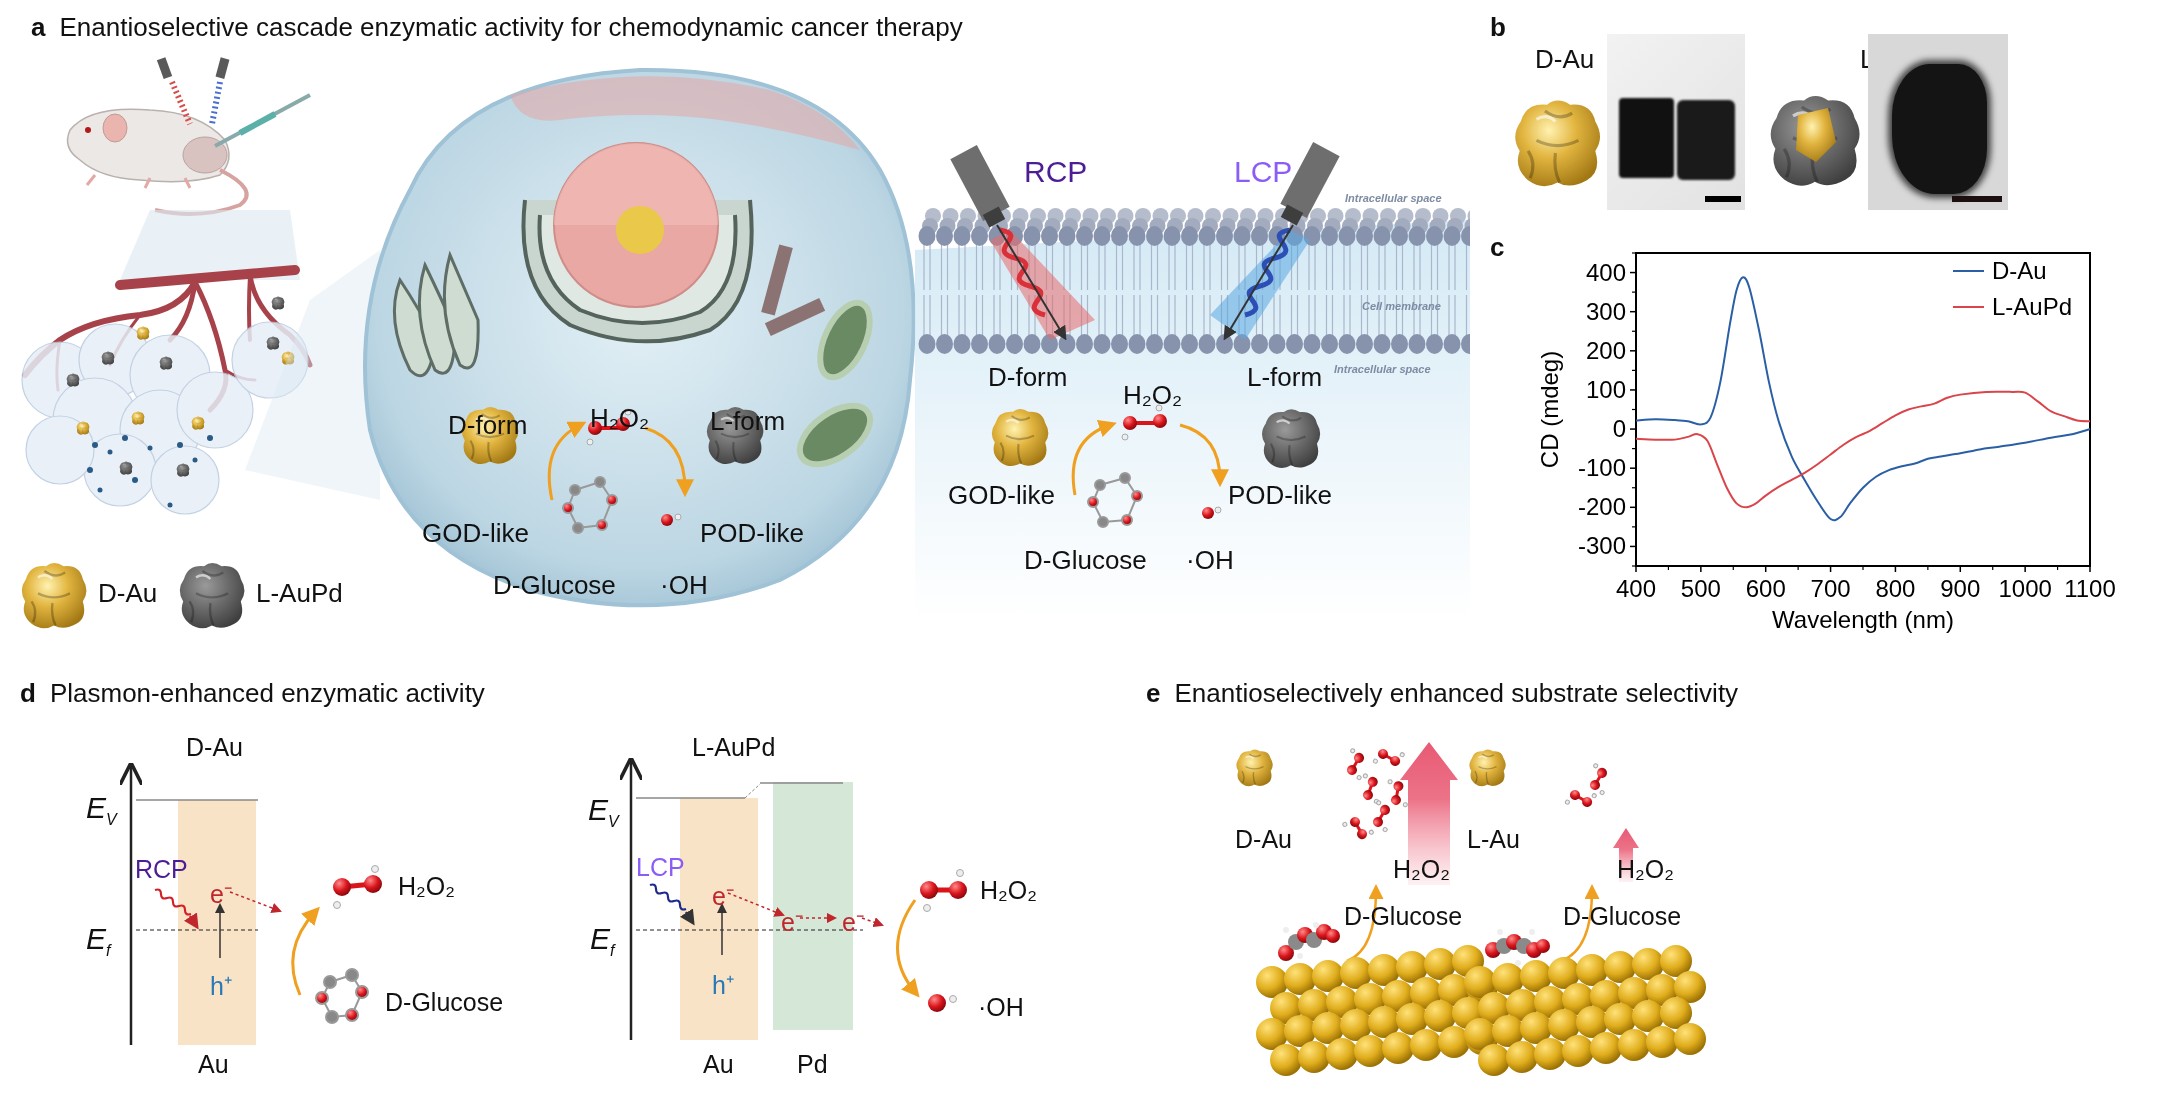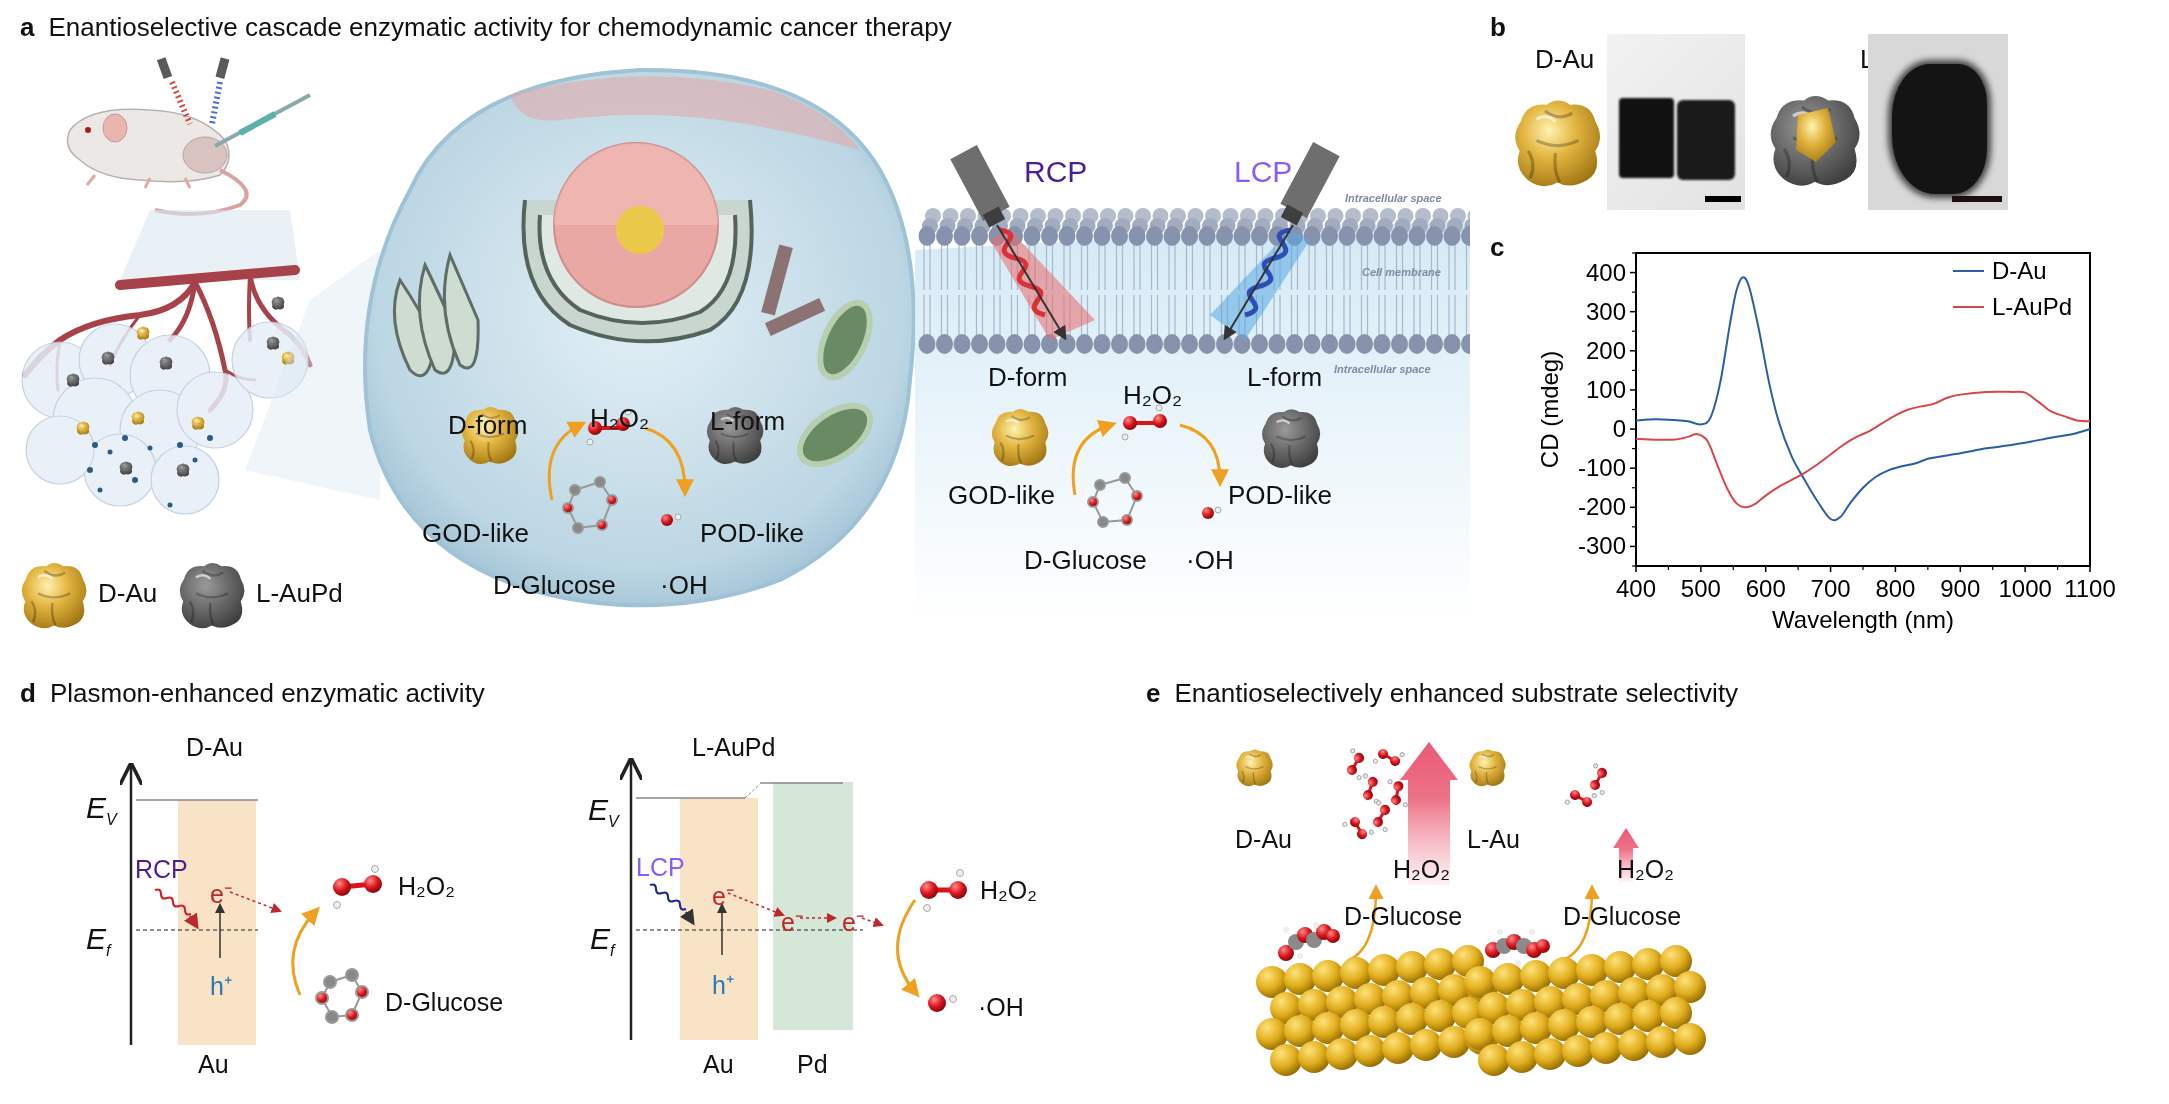--- a/index.html
+++ b/index.html
@@ -69,21 +69,21 @@
       <path d="M0,0 L10,5 L0,10" fill="none" stroke="#222" stroke-width="1.6"></path>
     </marker>
     <symbol id="nanocube" viewBox="0 0 100 100">
       <path d="M15,30 Q20,12 40,14 Q50,6 62,14 Q82,12 86,30 Q95,45 86,58 Q92,78 78,86 Q62,95 50,88 Q36,96 22,86 Q8,74 14,58 Q5,44 15,30 z"></path>
       <path d="M38,20 Q52,30 64,22 M30,48 Q50,58 70,48 M48,60 Q46,76 52,88 M22,58 Q30,70 24,84" fill="none" stroke="rgba(0,0,0,0.25)" stroke-width="3"></path>
       <path d="M30,28 Q40,22 48,30" fill="none" stroke="rgba(255,255,255,0.6)" stroke-width="3"></path>
     </symbol>
   </defs>
 </svg>
 
-<div class="panel-title" style="left:20px;top:12px;">
+<div class="panel-title" style="left:31px;top:12px;">
   <b>a</b><span>Enantioselective cascade enzymatic activity for chemodynamic cancer therapy</span>
 </div>
 
 <svg class="abs" style="left:0;top:50px" width="400" height="600">
 
   <g>
     <path d="M70,80 Q90,55 150,60 Q200,62 225,90 Q235,110 220,125 Q190,135 140,130 Q100,128 80,110 Q62,98 70,80 z" fill="#ece8e6" stroke="#b9b1ae" stroke-width="1.5"></path>
     <ellipse cx="115" cy="78" rx="12" ry="14" fill="#e9b5ae" stroke="#c49a94"></ellipse>
     <circle cx="88" cy="80" r="3" fill="#b01a1a"></circle>
     <ellipse cx="205" cy="105" rx="22" ry="18" fill="#d8c3c1" stroke="#b9a3a0"></ellipse>
@@ -425,21 +425,21 @@
       <circle cx="178" cy="362" r="5" fill="url(#oxy)"></circle>
   </g>
   <g>
     <circle cx="293" cy="373" r="6" fill="url(#oxy)"></circle>
       <circle cx="303" cy="370" r="3" fill="#eee" stroke="#aaa"></circle>
   </g>
 </svg>
 <div class="lbl" style="left:1024px;top:155px;font-size:30px;"><span class="red">RCP</span></div>
 <div class="lbl" style="left:1234px;top:155px;font-size:30px;"><span class="blue">LCP</span></div>
 <div class="italic-note" style="left:1345px;top:192px">Intracellular space</div>
-<div class="italic-note" style="left:1362px;top:266px">Cell membrane</div>
+<div class="italic-note" style="left:1362px;top:300px">Cell membrane</div>
 <div class="italic-note" style="left:1334px;top:363px">Intracellular space</div>
 <div class="lbl" style="left:988px;top:362px">D-form</div>
 <div class="lbl" style="left:1123px;top:380px">H₂O₂</div>
 <div class="lbl" style="left:1247px;top:362px">L-form</div>
 <div class="lbl" style="left:948px;top:480px">GOD-like</div>
 <div class="lbl" style="left:1228px;top:480px">POD-like</div>
 <div class="lbl" style="left:1024px;top:545px">D-Glucose</div>
 <div class="lbl" style="left:1186px;top:545px">·OH</div>
 
 <div class="panel-title" style="left:1490px;top:12px"><b>b</b></div>

